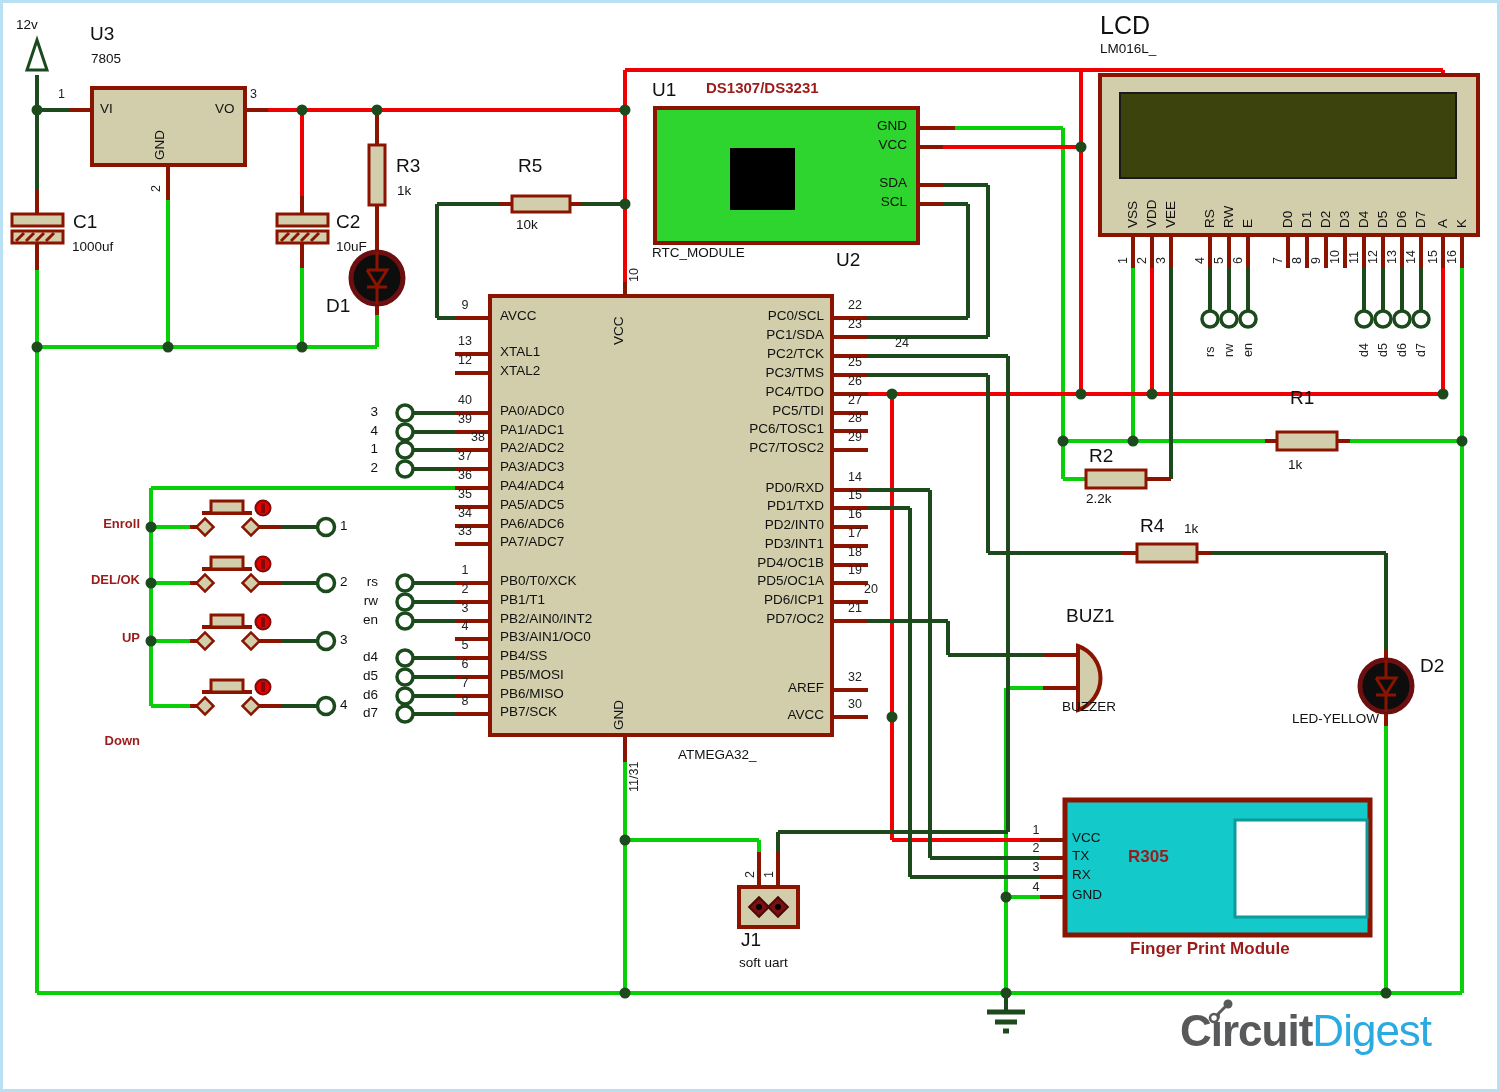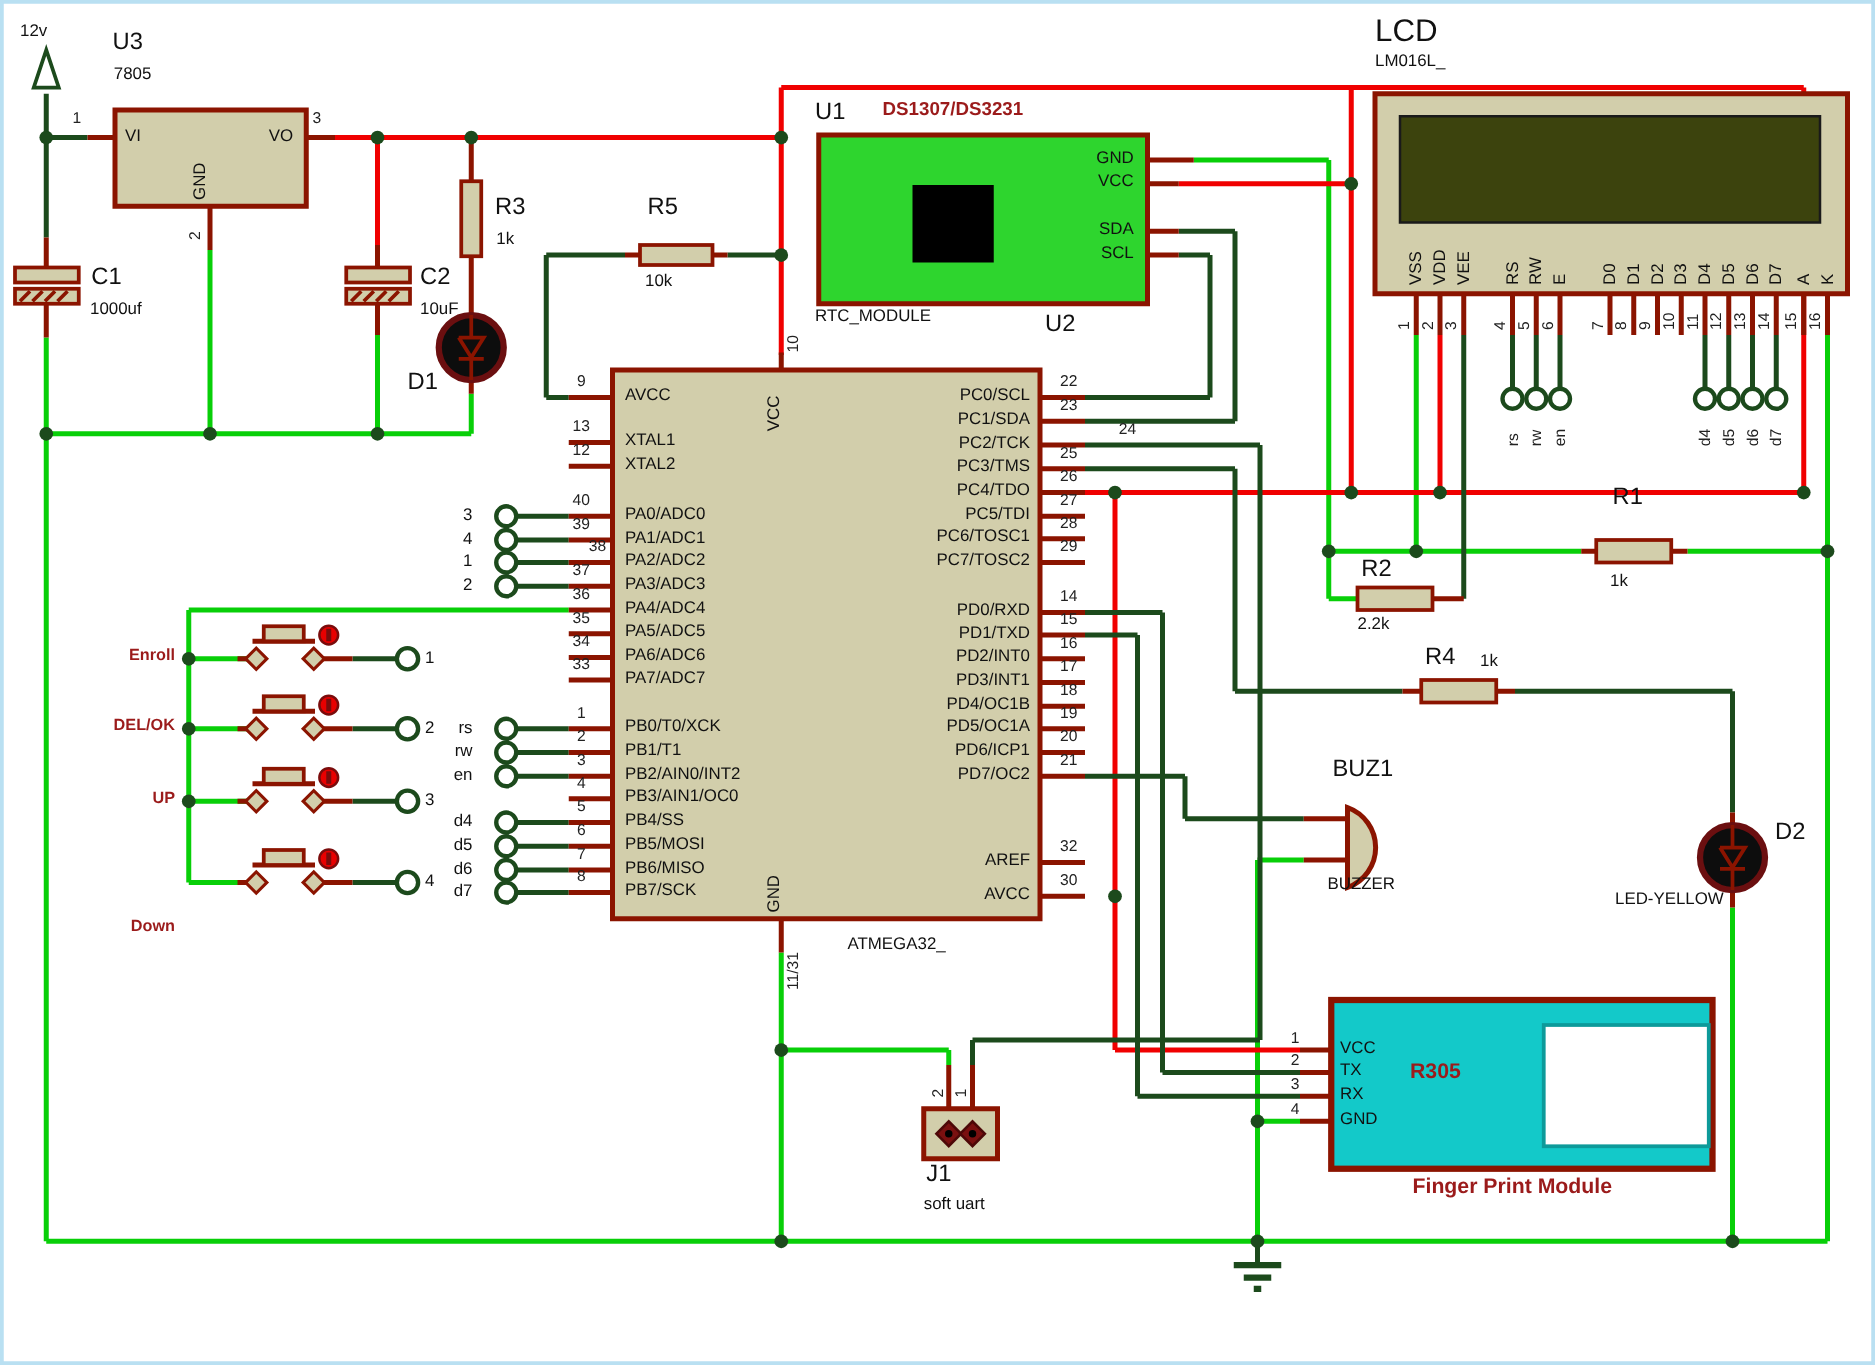--- a/index.html
+++ b/index.html
@@ -252,20 +252,28 @@
 <div class="lb t13" style="left:1062px;top:700px">BUZZER</div>
 <div class="lb ref" style="left:1420px;top:656px">D2</div>
 <div class="lb t13" style="left:1292px;top:712px">LED-YELLOW</div>
 <div class="lb ref" style="left:741px;top:930px">J1</div>
 <div class="lb t13" style="left:739px;top:956px">soft uart</div>
 <div class="lb t12 vert" style="left:744px;top:878px">2</div>
 <div class="lb t12 vert" style="left:763px;top:878px">1</div>
 <div class="lb br17" style="left:1128px;top:848px">R305</div>
 <div class="lb br17" style="left:1130px;top:940px">Finger Print Module</div>
 
+<div class="logo">
+  <span class="lg-gray">Circuit</span><span class="lg-blue">Digest</span>
+  <svg width="30" height="30">
+    <line x1="9" y1="19" x2="21" y2="7" stroke="#58595b" stroke-width="3"></line>
+    <circle cx="22" cy="6" r="4.5" fill="#58595b"></circle>
+    <circle cx="8" cy="20" r="4" fill="#fff" stroke="#58595b" stroke-width="2.5"></circle>
+  </svg>
+</div>
 
 <div class="lb t13" style="left: 500px; top: 309px;">AVCC</div>
     <div class="lb t12 ctr" style="left: 445px; top: 299px; width: 40px;">9</div>
     <div class="lb t13" style="left: 500px; top: 345px;">XTAL1</div>
     <div class="lb t12 ctr" style="left: 445px; top: 335px; width: 40px;">13</div>
     <div class="lb t13" style="left: 500px; top: 364px;">XTAL2</div>
     <div class="lb t12 ctr" style="left: 445px; top: 354px; width: 40px;">12</div>
     <div class="lb t13" style="left: 500px; top: 404px;">PA0/ADC0</div>
     <div class="lb t12 ctr" style="left: 445px; top: 394px; width: 40px;">40</div>
     <div class="lb t13" style="left: 500px; top: 423px;">PA1/ADC1</div>
@@ -320,21 +328,21 @@
     <div class="lb t12 ctr" style="left: 835px; top: 489px; width: 40px;">15</div>
     <div class="lb t13 ra" style="left: 624px; top: 518px; width: 200px; text-align: right;">PD2/INT0</div>
     <div class="lb t12 ctr" style="left: 835px; top: 508px; width: 40px;">16</div>
     <div class="lb t13 ra" style="left: 624px; top: 537px; width: 200px; text-align: right;">PD3/INT1</div>
     <div class="lb t12 ctr" style="left: 835px; top: 527px; width: 40px;">17</div>
     <div class="lb t13 ra" style="left: 624px; top: 556px; width: 200px; text-align: right;">PD4/OC1B</div>
     <div class="lb t12 ctr" style="left: 835px; top: 546px; width: 40px;">18</div>
     <div class="lb t13 ra" style="left: 624px; top: 574px; width: 200px; text-align: right;">PD5/OC1A</div>
     <div class="lb t12 ctr" style="left: 835px; top: 564px; width: 40px;">19</div>
     <div class="lb t13 ra" style="left: 624px; top: 593px; width: 200px; text-align: right;">PD6/ICP1</div>
-    <div class="lb t12 ctr" style="left: 835px; top: 583px; width: 40px;">20</div>
+    <div class="lb t12 ctr" style="left: 835px; top: 583px; width: 40px; padding-left: 16px;">20</div>
     <div class="lb t13 ra" style="left: 624px; top: 612px; width: 200px; text-align: right;">PD7/OC2</div>
     <div class="lb t12 ctr" style="left: 835px; top: 602px; width: 40px;">21</div>
     <div class="lb t13 ra" style="left: 624px; top: 681px; width: 200px; text-align: right;">AREF</div>
     <div class="lb t12 ctr" style="left: 835px; top: 671px; width: 40px;">32</div>
     <div class="lb t13 ra" style="left: 624px; top: 708px; width: 200px; text-align: right;">AVCC</div>
     <div class="lb t12 ctr" style="left: 835px; top: 698px; width: 40px;">30</div>
     <div class="lb t13 ra" style="left: 362px; top: 405px; width: 16px; text-align: right;">3</div>
     <div class="lb t13 ra" style="left: 362px; top: 424px; width: 16px; text-align: right;">4</div>
     <div class="lb t13 ra" style="left: 362px; top: 442px; width: 16px; text-align: right;">1</div>
     <div class="lb t13 ra" style="left: 362px; top: 461px; width: 16px; text-align: right;">2</div>

